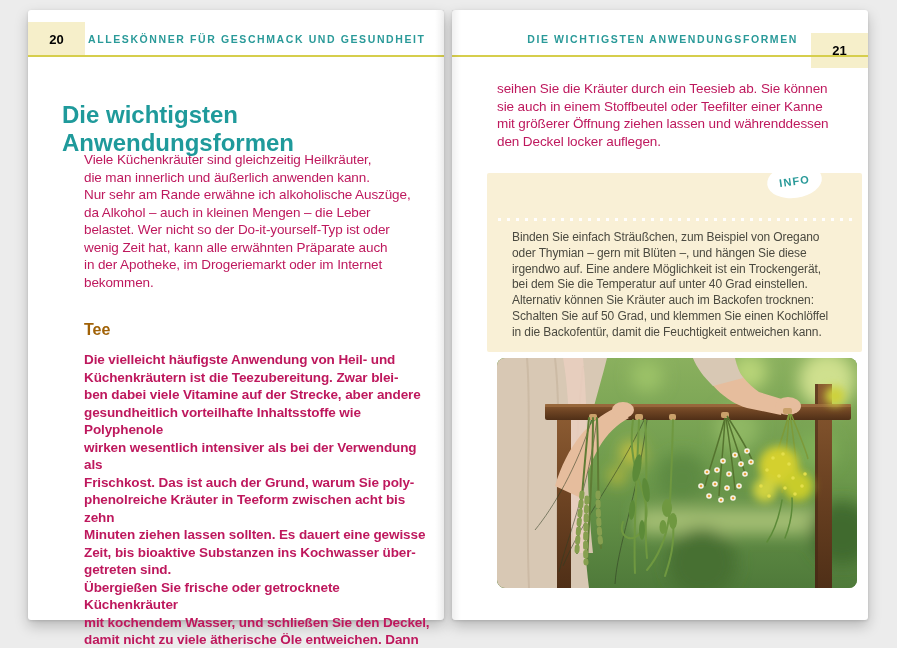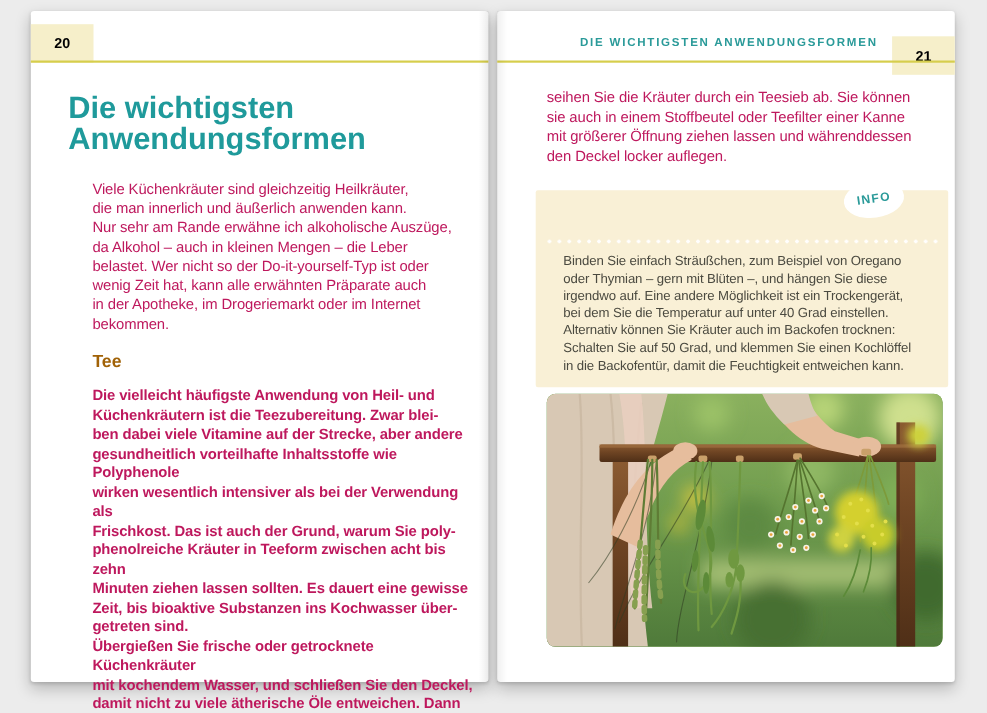--- a/index.html
+++ b/index.html
@@ -34,30 +34,30 @@
     position:absolute;top:45px;left:0;right:0;height:2px;background:#d6ce4c;
   }
   .running-head{
     position:absolute;top:12px;height:35px;line-height:35px;
     font-size:10.5px;font-weight:bold;letter-spacing:1.6px;color:#2a9a99;
     white-space:nowrap;
   }
   .running-head.align-left{left:60px;}
   .running-head.align-right{right:70px;text-align:right;}
   .chapter-title{
-    position:absolute;left:34px;top:55px;
-    font-size:28px;line-height:28px;font-weight:bold;color:#1f9a9b;
+    position:absolute;left:34px;top:75px;
+    font-size:24px;line-height:28px;font-weight:bold;color:#1f9a9b;
     white-space:pre-line;
   }
   .lines{white-space:pre-line;}
   .body-text{
     position:absolute;color:#be185d;font-size:13.5px;line-height:17.5px;
     letter-spacing:-0.1px;
   }
-  .intro-para{left:56px;top:141px;width:350px;margin-top:12px;}
+  .intro-para{left:56px;top:141px;width:350px;}
   .section-head{
     position:absolute;left:56px;top:311px;font-size:16px;font-weight:bold;color:#a16207;
   }
   .tee-para{left:56px;top:341px;width:352px;font-weight:bold;}
   .right-top-para{left:45px;top:70px;width:362px;}
   .info-box{
     position:absolute;left:35px;top:163px;width:375px;height:179px;
     background:#f9f0d6;border-radius:2px;
   }
   .info-badge{
@@ -86,20 +86,21 @@
   }
   .photo svg{display:block;}
 </style>
 </head>
 <body>
 
 <div class="page page-left">
   <div class="pageno-box pos-left">
     <span>20</span>
   </div>
+  <div class="running-head align-left">ALLESKÖNNER FÜR GESCHMACK UND GESUNDHEIT</div>
   <div class="header-rule"></div>
 
   <h1 class="chapter-title">Die wichtigsten
 Anwendungsformen</h1>
 
   <div class="body-text lines intro-para">Viele Küchenkräuter sind gleichzeitig Heilkräuter,
 die man innerlich und äußerlich anwenden kann.
 Nur sehr am Rande erwähne ich alkoholische Auszüge,
 da Alkohol – auch in kleinen Mengen – die Leber
 belastet. Wer nicht so der Do-it-yourself-Typ ist oder

